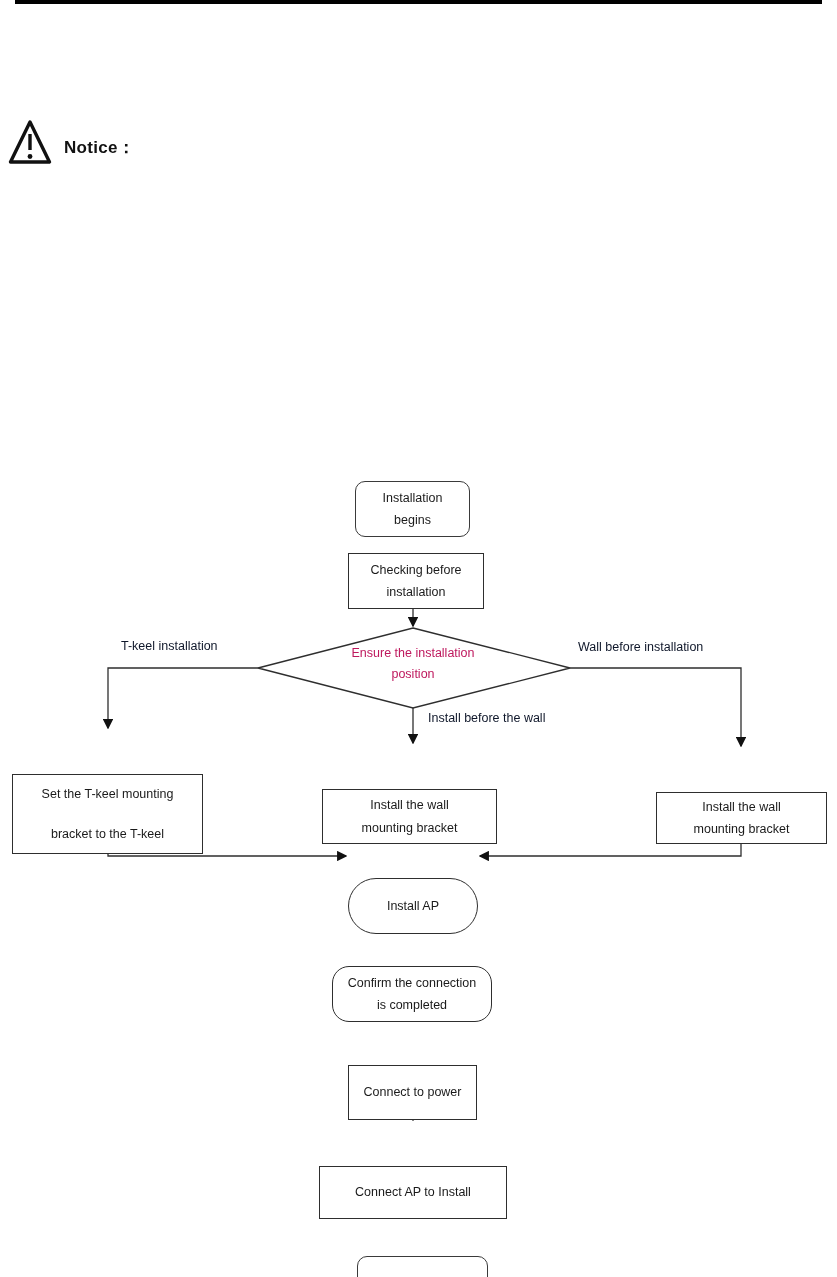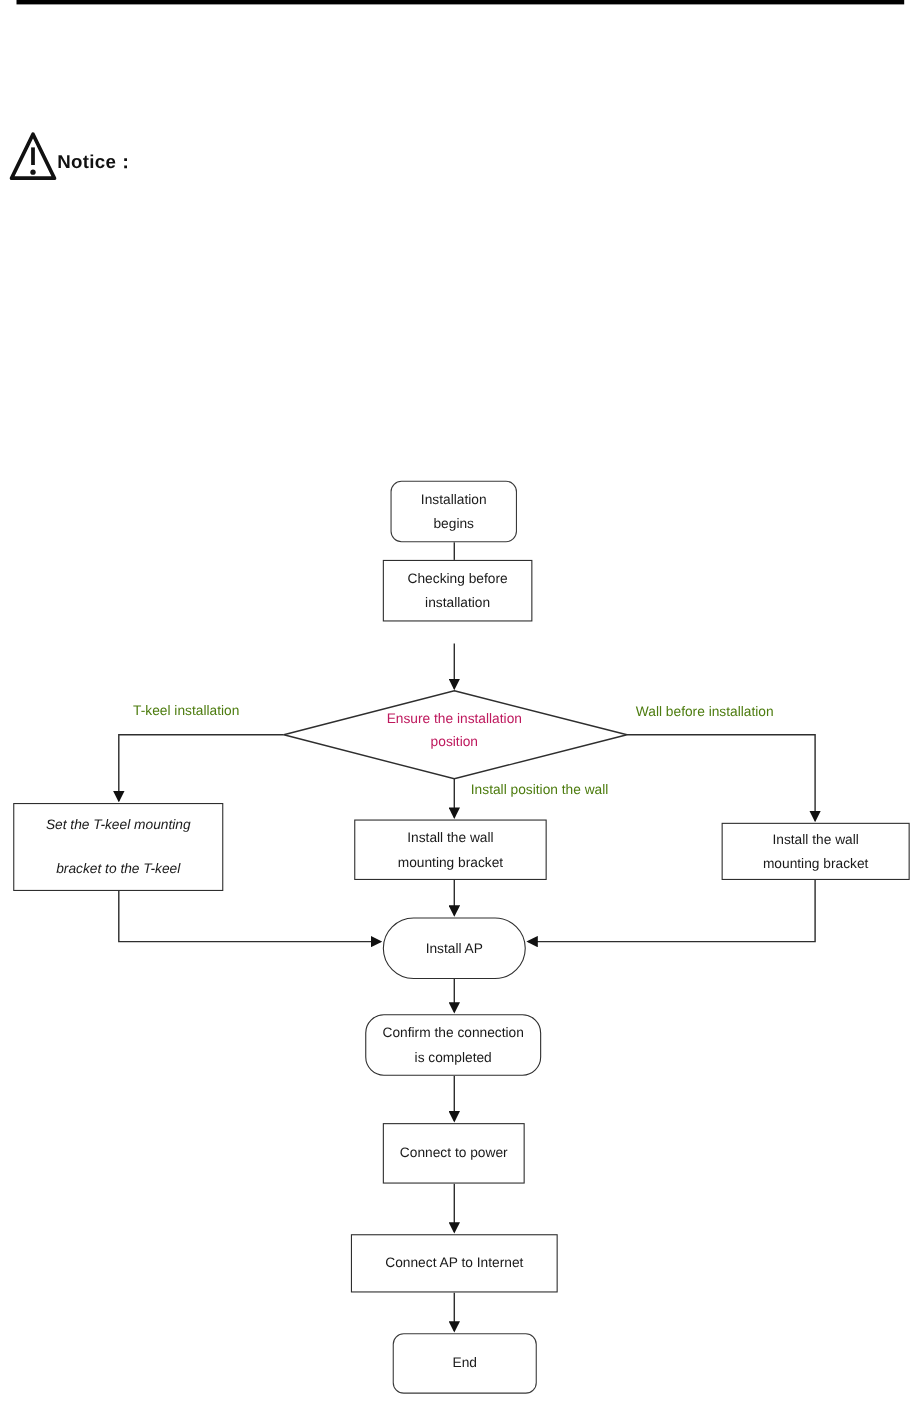--- a/index.html
+++ b/index.html
@@ -16,21 +16,21 @@
     position: absolute;
     left: 15px; top: 0;
     width: 807px; height: 4px;
     background: #000000;
   }
   .notice {
     position: absolute;
     left: 8px; top: 118px;
     display: flex;
     align-items: center;
-    gap: 0;
+    gap: 12px;
   }
   .notice-label {
     font-weight: bold;
     font-size: 17px;
     color: #111111;
     letter-spacing: 0.3px;
     padding-top: 6px;
   }
   svg.wires {
     position: absolute;
@@ -44,46 +44,47 @@
     border: 1px solid #2e2e2e;
     display: flex;
     align-items: center;
     justify-content: center;
     text-align: center;
     font-size: 12.5px;
     line-height: 1.8;
     white-space: pre-line;
     color: #1a1a1a;
     padding: 2px 6px;
+    margin-top: 44px;
   }
   .terminator { border-radius: 10px; border-color: #3a3a3a; }
   .n-start    { left: 355px; top: 437px;  width: 115px; height: 56px; }
   .n-check    { left: 348px; top: 509px;  width: 136px; height: 56px; }
-  .n-tkeel    { left: 12px;  top: 730px;  width: 191px; height: 80px; line-height: 40px; font-style: italic; }
+  .n-tkeel    { left: 12px;  top: 730px;  width: 191px; height: 80px; line-height: 40px; }
   .n-wall-c   { left: 322px; top: 745px;  width: 175px; height: 55px; }
   .n-wall-r   { left: 656px; top: 748px;  width: 171px; height: 52px; }
   .n-ap       { left: 348px; top: 834px;  width: 130px; height: 56px; border-radius: 28px; }
   .n-confirm  { left: 332px; top: 922px;  width: 160px; height: 56px; border-radius: 17px; }
   .n-power    { left: 348px; top: 1021px; width: 129px; height: 55px; text-align: right; }
   .n-internet { left: 319px; top: 1122px; width: 188px; height: 53px; }
   .n-end      { left: 357px; top: 1212px; width: 131px; height: 55px; }
   .decision-label {
     position: absolute;
     left: 346px; top: 643px;
     width: 134px;
     text-align: center;
     font-size: 12.5px;
     line-height: 1.65;
     color: #be185d;
   }
   .edge-label {
     position: absolute;
     font-size: 12.5px;
     white-space: nowrap;
-    color: #4d7c0f;
+    color: #0f172a;
   }
   .lbl-left   { left: 121px; top: 639px; }
   .lbl-right  { left: 578px; top: 640px; }
   .lbl-center { left: 428px; top: 711px; }
 </style>
 </head>
 <body>
 
 <div id="page">
 
@@ -127,35 +128,35 @@
 begins</div>
 
   <div class="node n-check">Checking before
 installation</div>
 
   <div class="decision-label">Ensure the
 installation position</div>
 
   <span class="edge-label lbl-left">T-keel installation</span>
   <span class="edge-label lbl-right">Wall before installation</span>
-  <span class="edge-label lbl-center">Install position the wall</span>
+  <span class="edge-label lbl-center">Install before the wall</span>
 
   <div class="node n-tkeel">Set the T-keel mounting
 bracket to the T-keel</div>
 
   <div class="node n-wall-c">Install the wall
 mounting bracket</div>
 
   <div class="node n-wall-r">Install the wall
 mounting bracket</div>
 
   <div class="node n-ap">Install AP</div>
 
   <div class="node n-confirm">Confirm the connection
 is completed</div>
 
   <div class="node n-power">Connect to power</div>
 
-  <div class="node n-internet">Connect AP to Internet</div>
+  <div class="node n-internet">Connect AP to Install</div>
 
   <div class="node terminator n-end">End</div>
 
 </div>
 
 </body></html>

